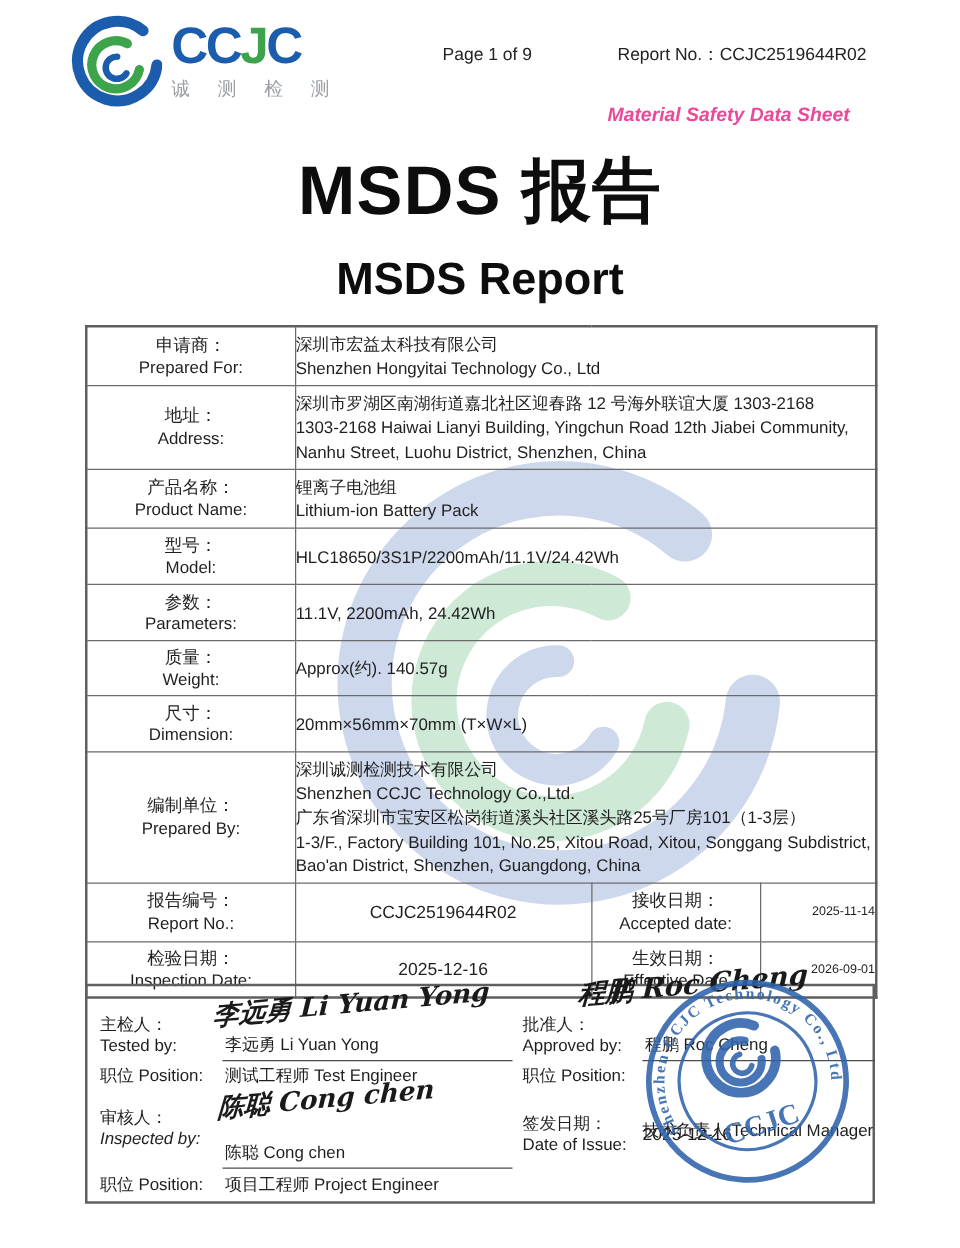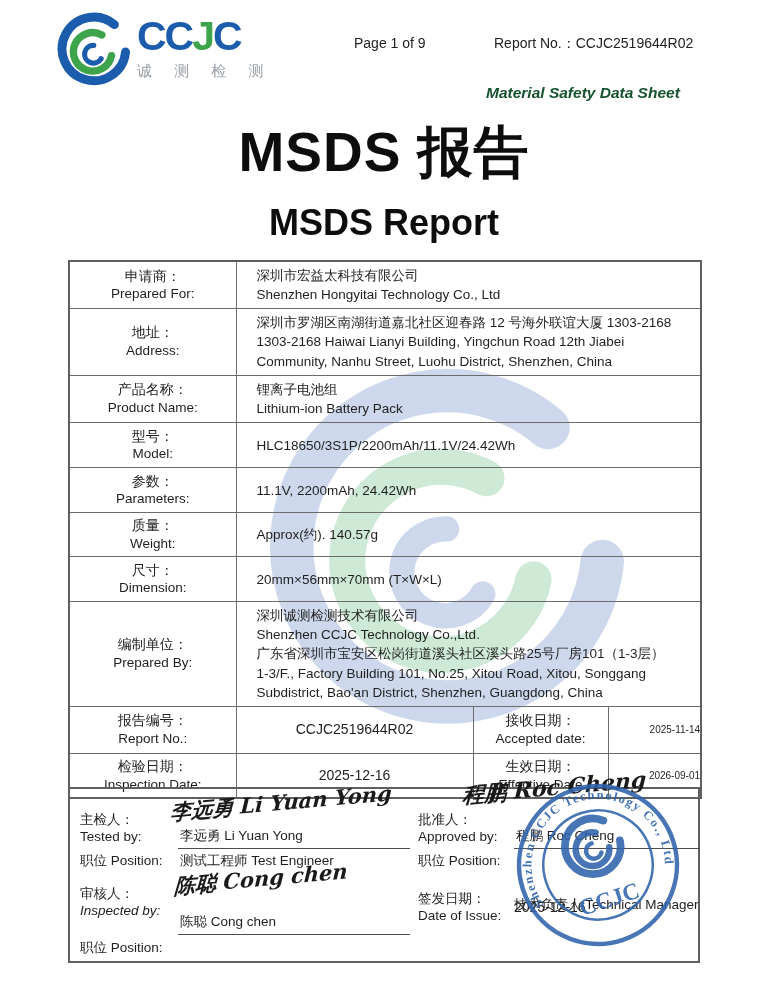--- a/index.html
+++ b/index.html
@@ -19,37 +19,37 @@
   .page{position:absolute;inset:0;}
 
   
   .hdr-logo{position:absolute;left:56px;top:12px;display:flex;gap:7px;align-items:flex-start;}
   .hdr-logo svg{display:block;}
   .brand-line{font-weight:bold;font-size:41px;line-height:0.95;letter-spacing:-2px;color:var(--brand-blue);margin-top:5px;font-family:"Liberation Sans",sans-serif;}
   .brand-line .j{color:var(--brand-green);}
   .brand-sub{font-size:15px;color:var(--logo-sub-gray);letter-spacing:9px;margin-top:6px;white-space:nowrap;}
   .page-number{position:absolute;left:354px;top:35px;font-size:14px;color:#222;}
   .report-no{position:absolute;left:494px;top:35px;font-size:14px;color:#222;white-space:nowrap;}
-  .doc-type{position:absolute;left:486px;top:84px;font-size:15.5px;font-weight:bold;font-style:italic;white-space:nowrap;color:#14532d;}
+  .doc-type{position:absolute;left:486px;top:84px;font-size:15.5px;font-weight:bold;font-style:italic;white-space:nowrap;color:#ec4899;}
 
   
   .title-zh{position:absolute;top:116px;left:0;width:100%;text-align:center;font-size:55px;font-weight:bold;letter-spacing:1px;color:#0d0d0d;}
   .title-en{position:absolute;top:202px;left:0;width:100%;text-align:center;font-size:36px;font-weight:bold;color:#0d0d0d;}
 
   
   .watermark{position:absolute;left:262px;top:366px;opacity:0.5;z-index:1;
     --sw-blue:#9fb3da; --sw-green:#9fd4ae;}
 
   
   table.info{position:absolute;left:68px;top:260px;width:632px;border-collapse:collapse;table-layout:fixed;z-index:2;background:transparent;}
   table.info{border:2px solid #5f5f5f;}
   table.info td{border:1.5px solid var(--border-gray);vertical-align:middle;background:transparent;}
   td.lbl{text-align:center;font-size:13.5px;line-height:1.35;padding:2px 4px;}
   td.lbl .zh{font-size:14px;}
-  td.val{font-size:13.5px;line-height:1.42;padding:4px 20px;text-align:left;}
+  td.val{font-size:13.5px;line-height:1.42;padding:4px 0;text-align:left;}
   td.val.center{text-align:center;font-size:14px;}
   td.meta-val{text-align:right;font-size:10px;}
 
   
   .sigbox{position:absolute;left:68px;top:787px;width:632px;height:176px;border:2px solid #5f5f5f;z-index:2;background:transparent;}
   .sigbox .abs{position:absolute;font-size:13.5px;white-space:nowrap;}
   .sig-line{position:absolute;border-bottom:1.8px solid #4c4c4c;font-size:13.5px;padding:0 2px 3px 2px;white-space:nowrap;}
   .hand{position:absolute;font-family:"DejaVu Serif",serif;font-style:italic;font-weight:bold;color:#1a1a1a;transform:rotate(-5deg) skewX(-8deg);white-space:nowrap;z-index:3;}
 
   
@@ -204,20 +204,21 @@
     <div class="abs" style="left:10px;top:40px;">Tested by:</div>
     <div class="sig-line" style="left:108px;top:38px;width:232px;">李远勇 Li Yuan Yong</div>
     <div class="abs" style="left:10px;top:63px;">职位 Position:</div>
     <div class="abs" style="left:110px;top:63px;">测试工程师 Test Engineer</div>
 
     <div class="hand" style="left:104px;top:76px;font-size:21px;">陈聪 Cong chen</div>
     <div class="abs" style="left:10px;top:96px;">审核人：</div>
     <div class="abs" style="left:10px;top:114px;font-style:italic;">Inspected by:</div>
     <div class="sig-line" style="left:108px;top:124px;width:232px;">陈聪 Cong chen</div>
     <div class="abs" style="left:10px;top:150px;">职位 Position:</div>
+    <div class="abs" style="left:110px;top:150px;">项目工程师 Project Engineer</div>
 
     <div class="hand" style="left:392px;top:-16px;font-size:22px;">程鹏 Roc Cheng</div>
     <div class="abs" style="left:348px;top:22px;">批准人：</div>
     <div class="abs" style="left:348px;top:40px;">Approved by:</div>
     <div class="sig-line" style="left:444px;top:38px;width:186px;">程鹏 Roc Cheng</div>
     <div class="abs" style="left:348px;top:63px;">职位 Position:</div>
     <div class="abs" style="left:444px;top:63px;margin-top:44px;">技术负责人 Technical Manager</div>
 
     <div class="abs" style="left:348px;top:101px;">签发日期：</div>
     <div class="abs" style="left:348px;top:119px;">Date of Issue:</div>

